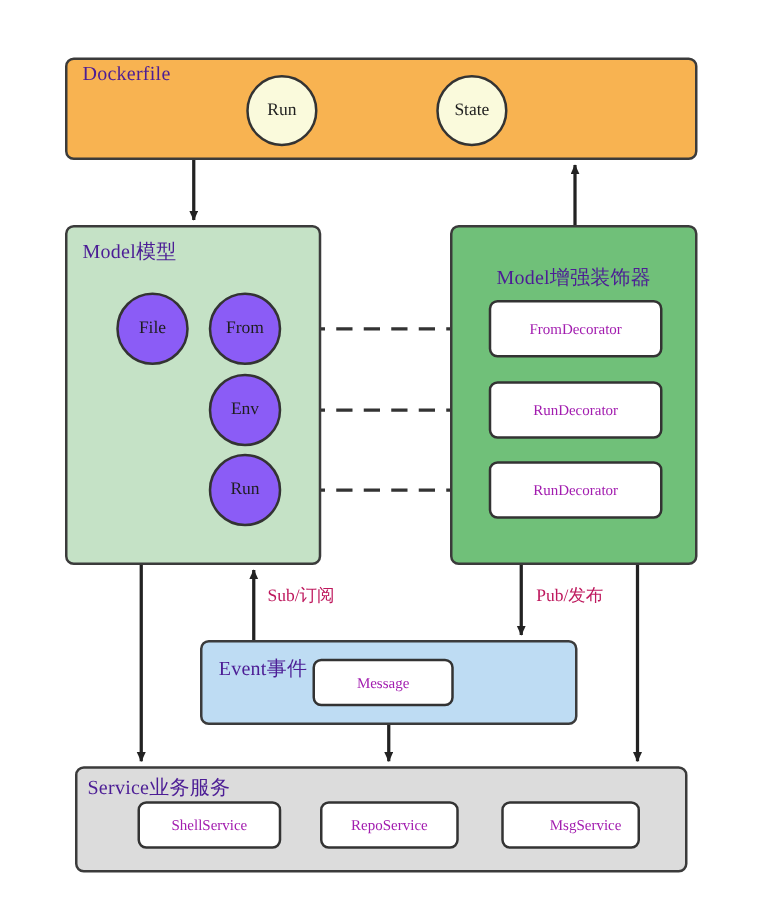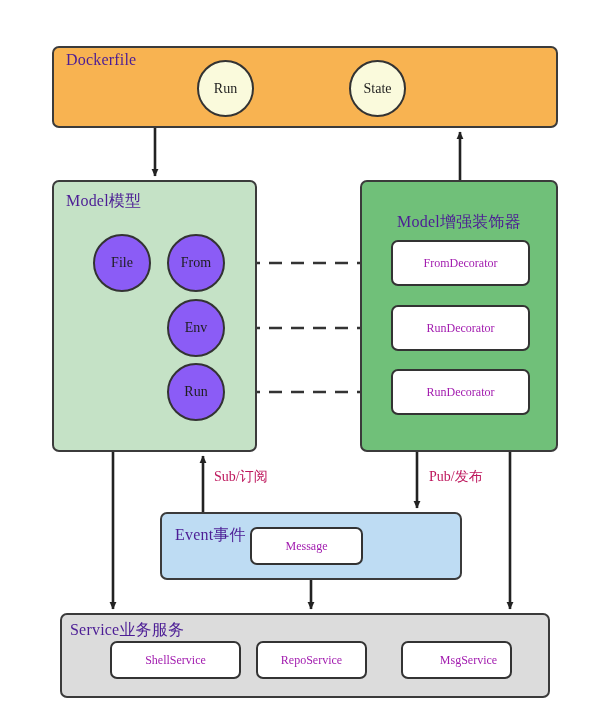--- a/index.html
+++ b/index.html
@@ -115,21 +115,21 @@
     font-size: 12px;
     color: #a21caf;
     white-space: nowrap;
   }
   #rect-fromdecorator { left: 391px; top: 240px; width: 139px; height: 46px; }
   #rect-envdecorator  { left: 391px; top: 305px; width: 139px; height: 46px; }
   #rect-rundecorator  { left: 391px; top: 369px; width: 139px; height: 46px; }
 
   #rect-message { left: 250px; top: 527px; width: 113px; height: 38px; }
 
-  #rect-shellservice { left: 110px; top: 641px; width: 131px; height: 38px; }
+  #rect-shellservice { left: 110px; top: 641px; width: 115px; height: 38px; }
   #rect-reposervice  { left: 256px; top: 641px; width: 111px; height: 38px; }
   #rect-msgservice   { left: 401px; top: 641px; width: 111px; height: 38px; padding-left: 24px; }
 
   
   .edge-label {
     position: absolute;
     font-size: 14px;
     color: #be185d;
     white-space: nowrap;
   }

